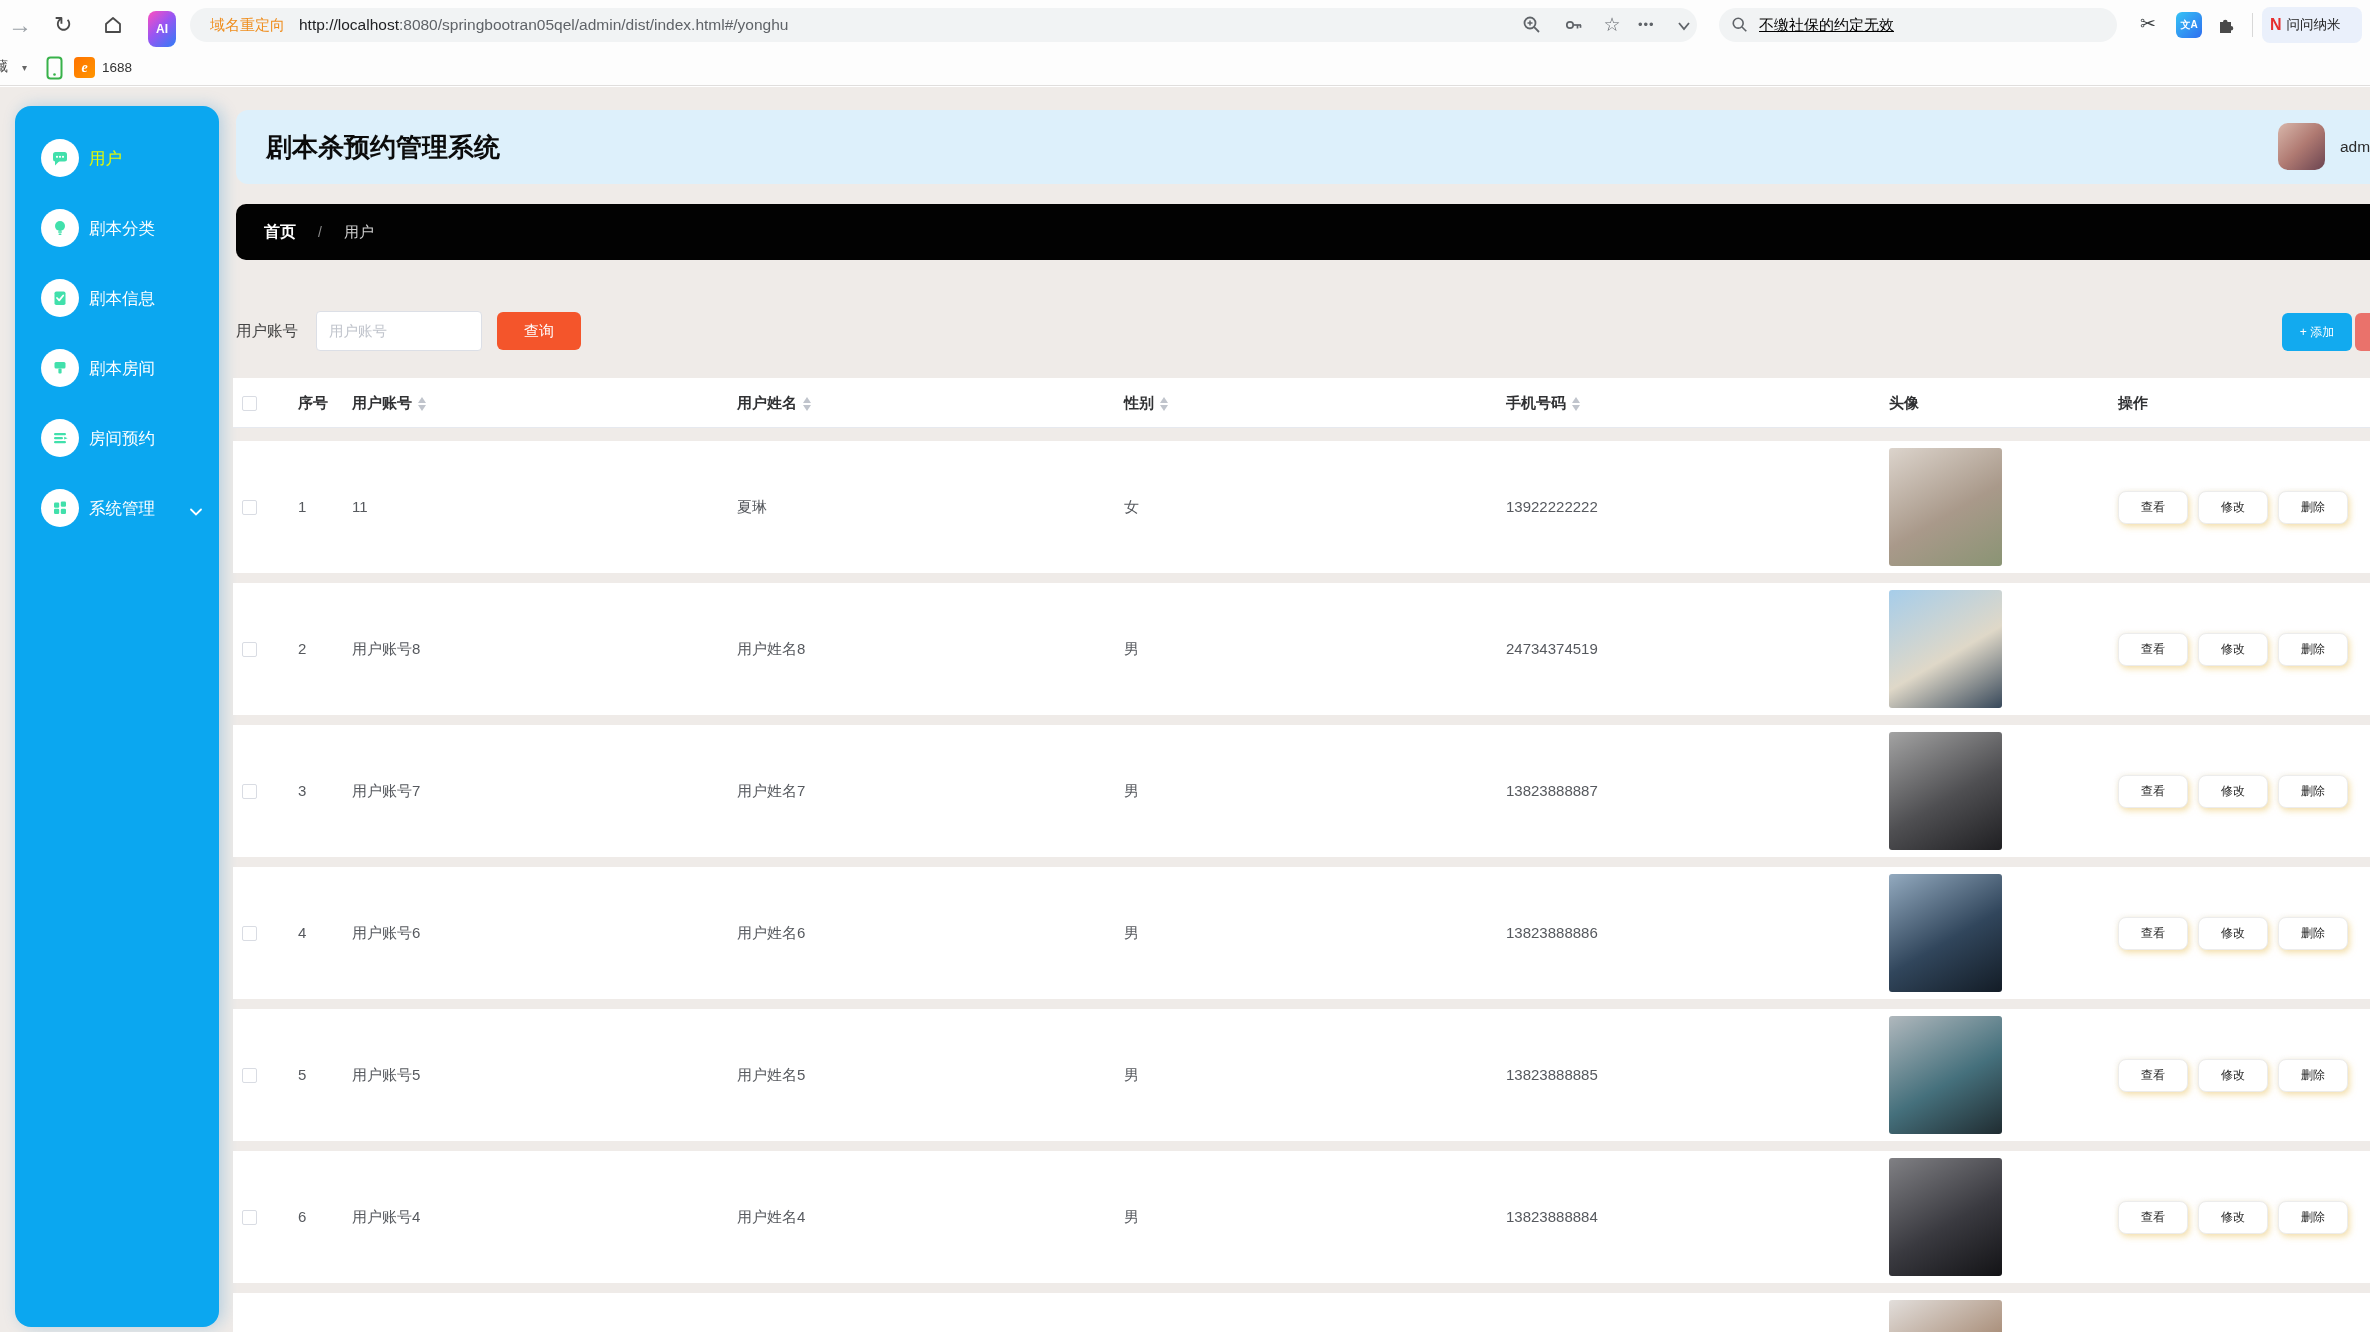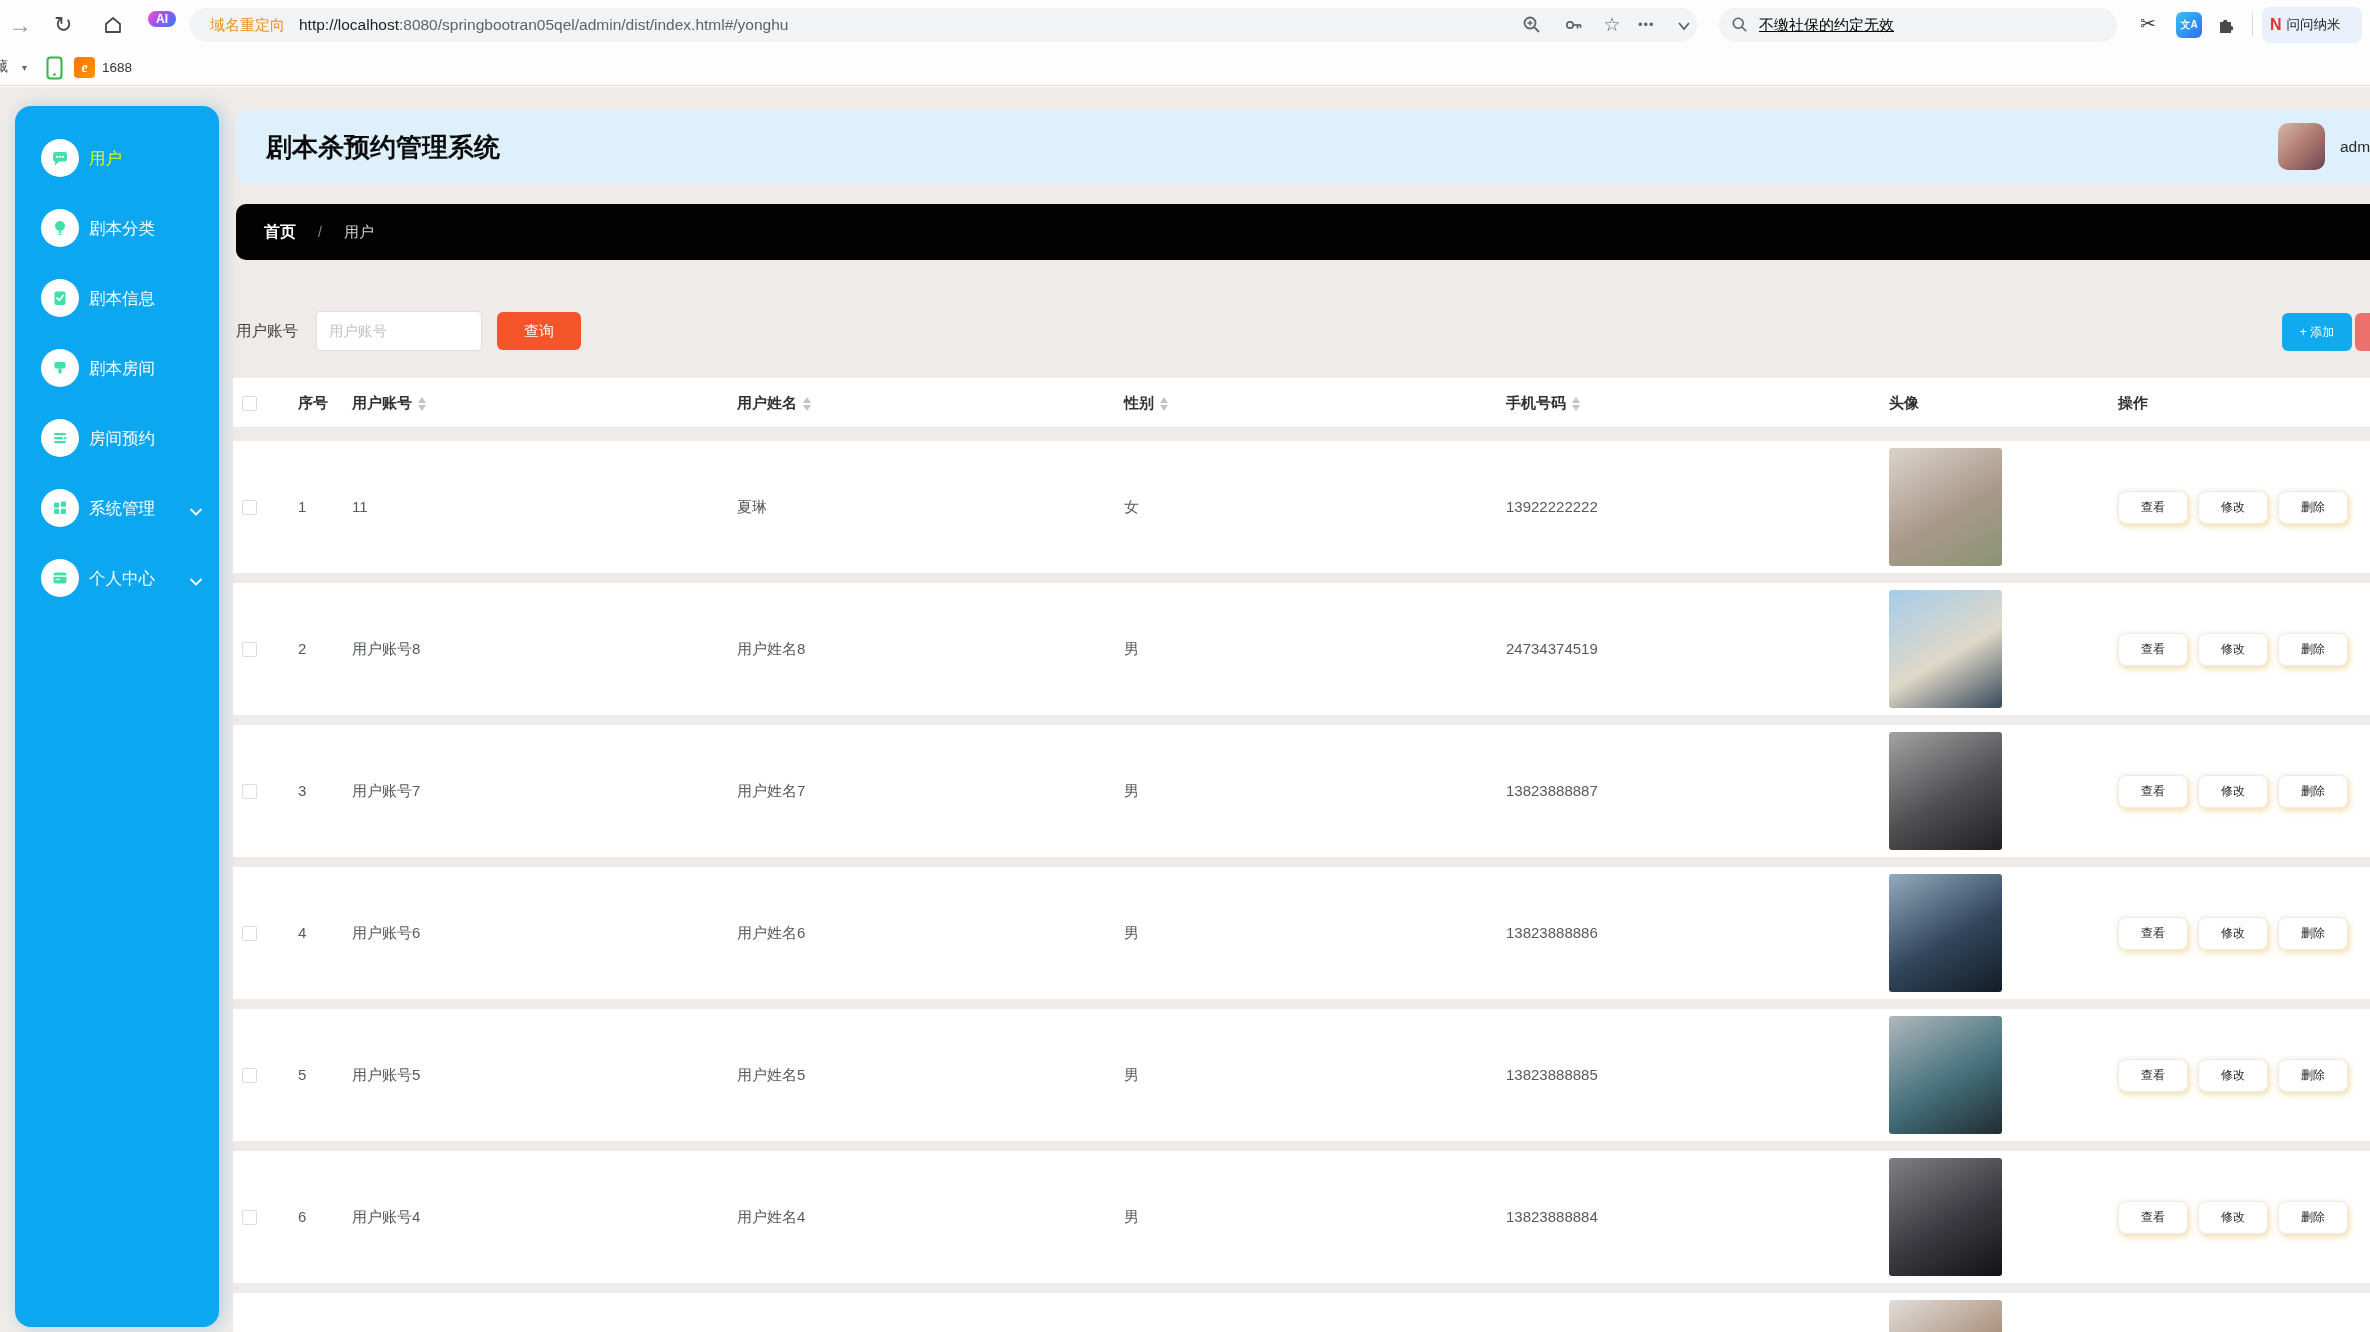--- a/index.html
+++ b/index.html
@@ -6,21 +6,21 @@
   html,body { width:2370px; height:1332px; overflow:hidden; background:#fff;
               font-family:"Liberation Sans", sans-serif; }
   .abs { position:absolute; }
 
   
   #toolbar { position:absolute; left:0; top:0; width:2370px; height:50px; background:#fdfdfd; }
   .navic { position:absolute; top:0; height:50px; display:flex; align-items:center; color:#4a4a4a; }
   #fwd   { left:8px;  font-size:24px; color:#9aa0a6; }
   #reload{ left:54px; font-size:22px; }
   #homei { left:102px; }
-  #aiico { left:148px; top:11px; width:28px; height:16px; border-radius:8px;
+  #aiico { left:148px; top:11px; width:28px; height:36px; border-radius:8px;
            background:linear-gradient(135deg,#ff4fbf,#9a55f2 45%,#2f7cf6);
            color:#fff; font-size:12px; font-weight:bold; display:flex; align-items:center; justify-content:center; }
   #addrpill { position:absolute; left:190px; top:8px; width:1507px; height:34px; border-radius:17px;
               background:#f1f3f4; display:flex; align-items:center; }
   #redirect { color:#ef8e1e; font-size:15px; margin-left:20px; }
   #urlmain  { color:#202124; font-size:15.5px; margin-left:14px; white-space:nowrap; }
   #urlrest  { color:#5f6368; font-size:15.5px; white-space:nowrap; }
   .pill-ic  { position:absolute; top:7px; width:20px; height:20px; color:#5f6368; }
   #zoomic { left:1332px; } #keyic { left:1374px; } #staric { left:1412px; font-size:19px; line-height:20px; text-align:center; }
   #dotsic { left:1448px; font-size:13px; letter-spacing:1px; line-height:20px; color:#5f6368; }
@@ -262,35 +262,20 @@
             <rect x="10.8" y="10.8" width="5.2" height="5.2" rx="1.2" fill="#41e0ab"></rect>
           </svg>
       </span>
       <span class="slab">系统管理</span>
       <span class="chev">
         <svg width="14" height="10" viewBox="0 0 14 10">
             <polyline points="2,2.5 7,7.5 12,2.5" fill="none" stroke="#fff" stroke-width="1.8" stroke-linecap="round"></polyline>
           </svg>
       </span>
     </div>
-    <div class="sitem">
-      <span class="circ">
-        <svg width="20" height="20" viewBox="0 0 20 20">
-            <rect x="3.5" y="4.5" width="13" height="11" rx="2" fill="#41e0ab"></rect>
-            <rect x="3.5" y="7.4" width="13" height="1.4" fill="#fff"></rect>
-            <rect x="5.5" y="10.8" width="4.5" height="1.3" rx="0.6" fill="#fff"></rect>
-          </svg>
-      </span>
-      <span class="slab">个人中心</span>
-      <span class="chev">
-        <svg width="14" height="10" viewBox="0 0 14 10">
-            <polyline points="2,2.5 7,7.5 12,2.5" fill="none" stroke="#fff" stroke-width="1.8" stroke-linecap="round"></polyline>
-          </svg>
-      </span>
-    </div>
   </nav>
 
   <header id="titleband">
     <span id="ptitle">剧本杀预约管理系统</span>
     <span id="uavatar"></span>
     <span id="uname">admin</span>
   </header>
 
   <div id="crumbbar">
     <span class="home">首页</span>

